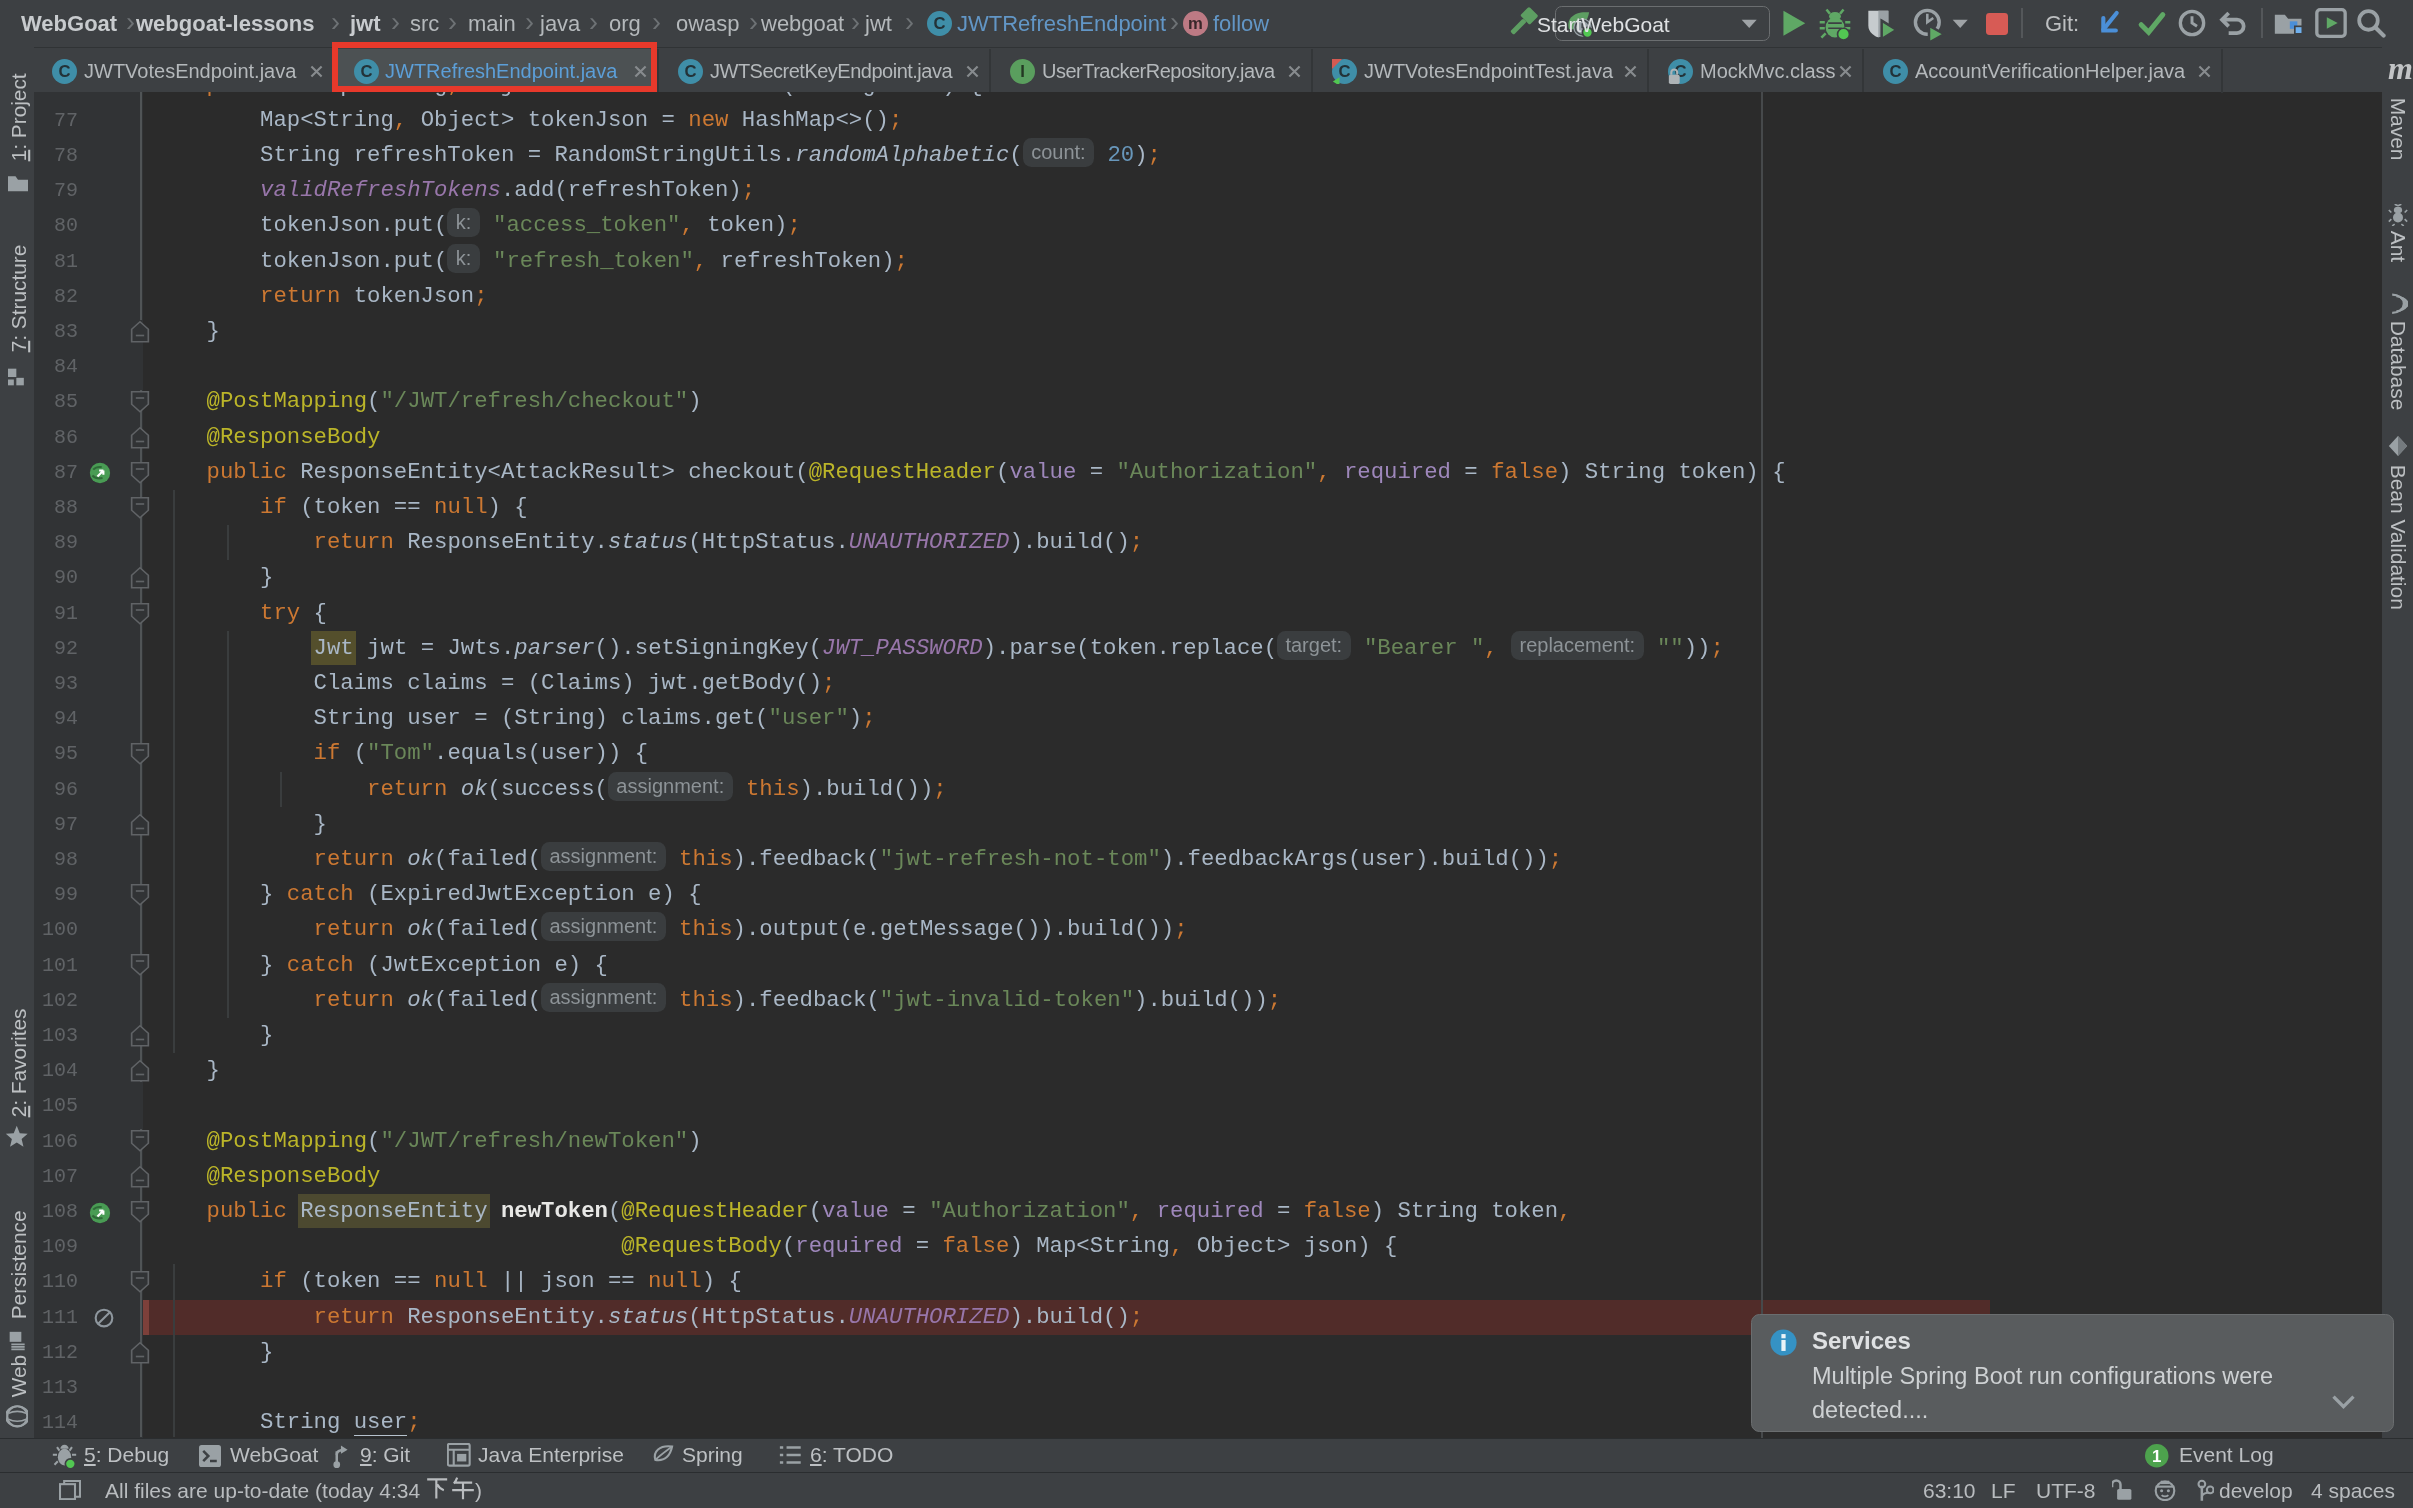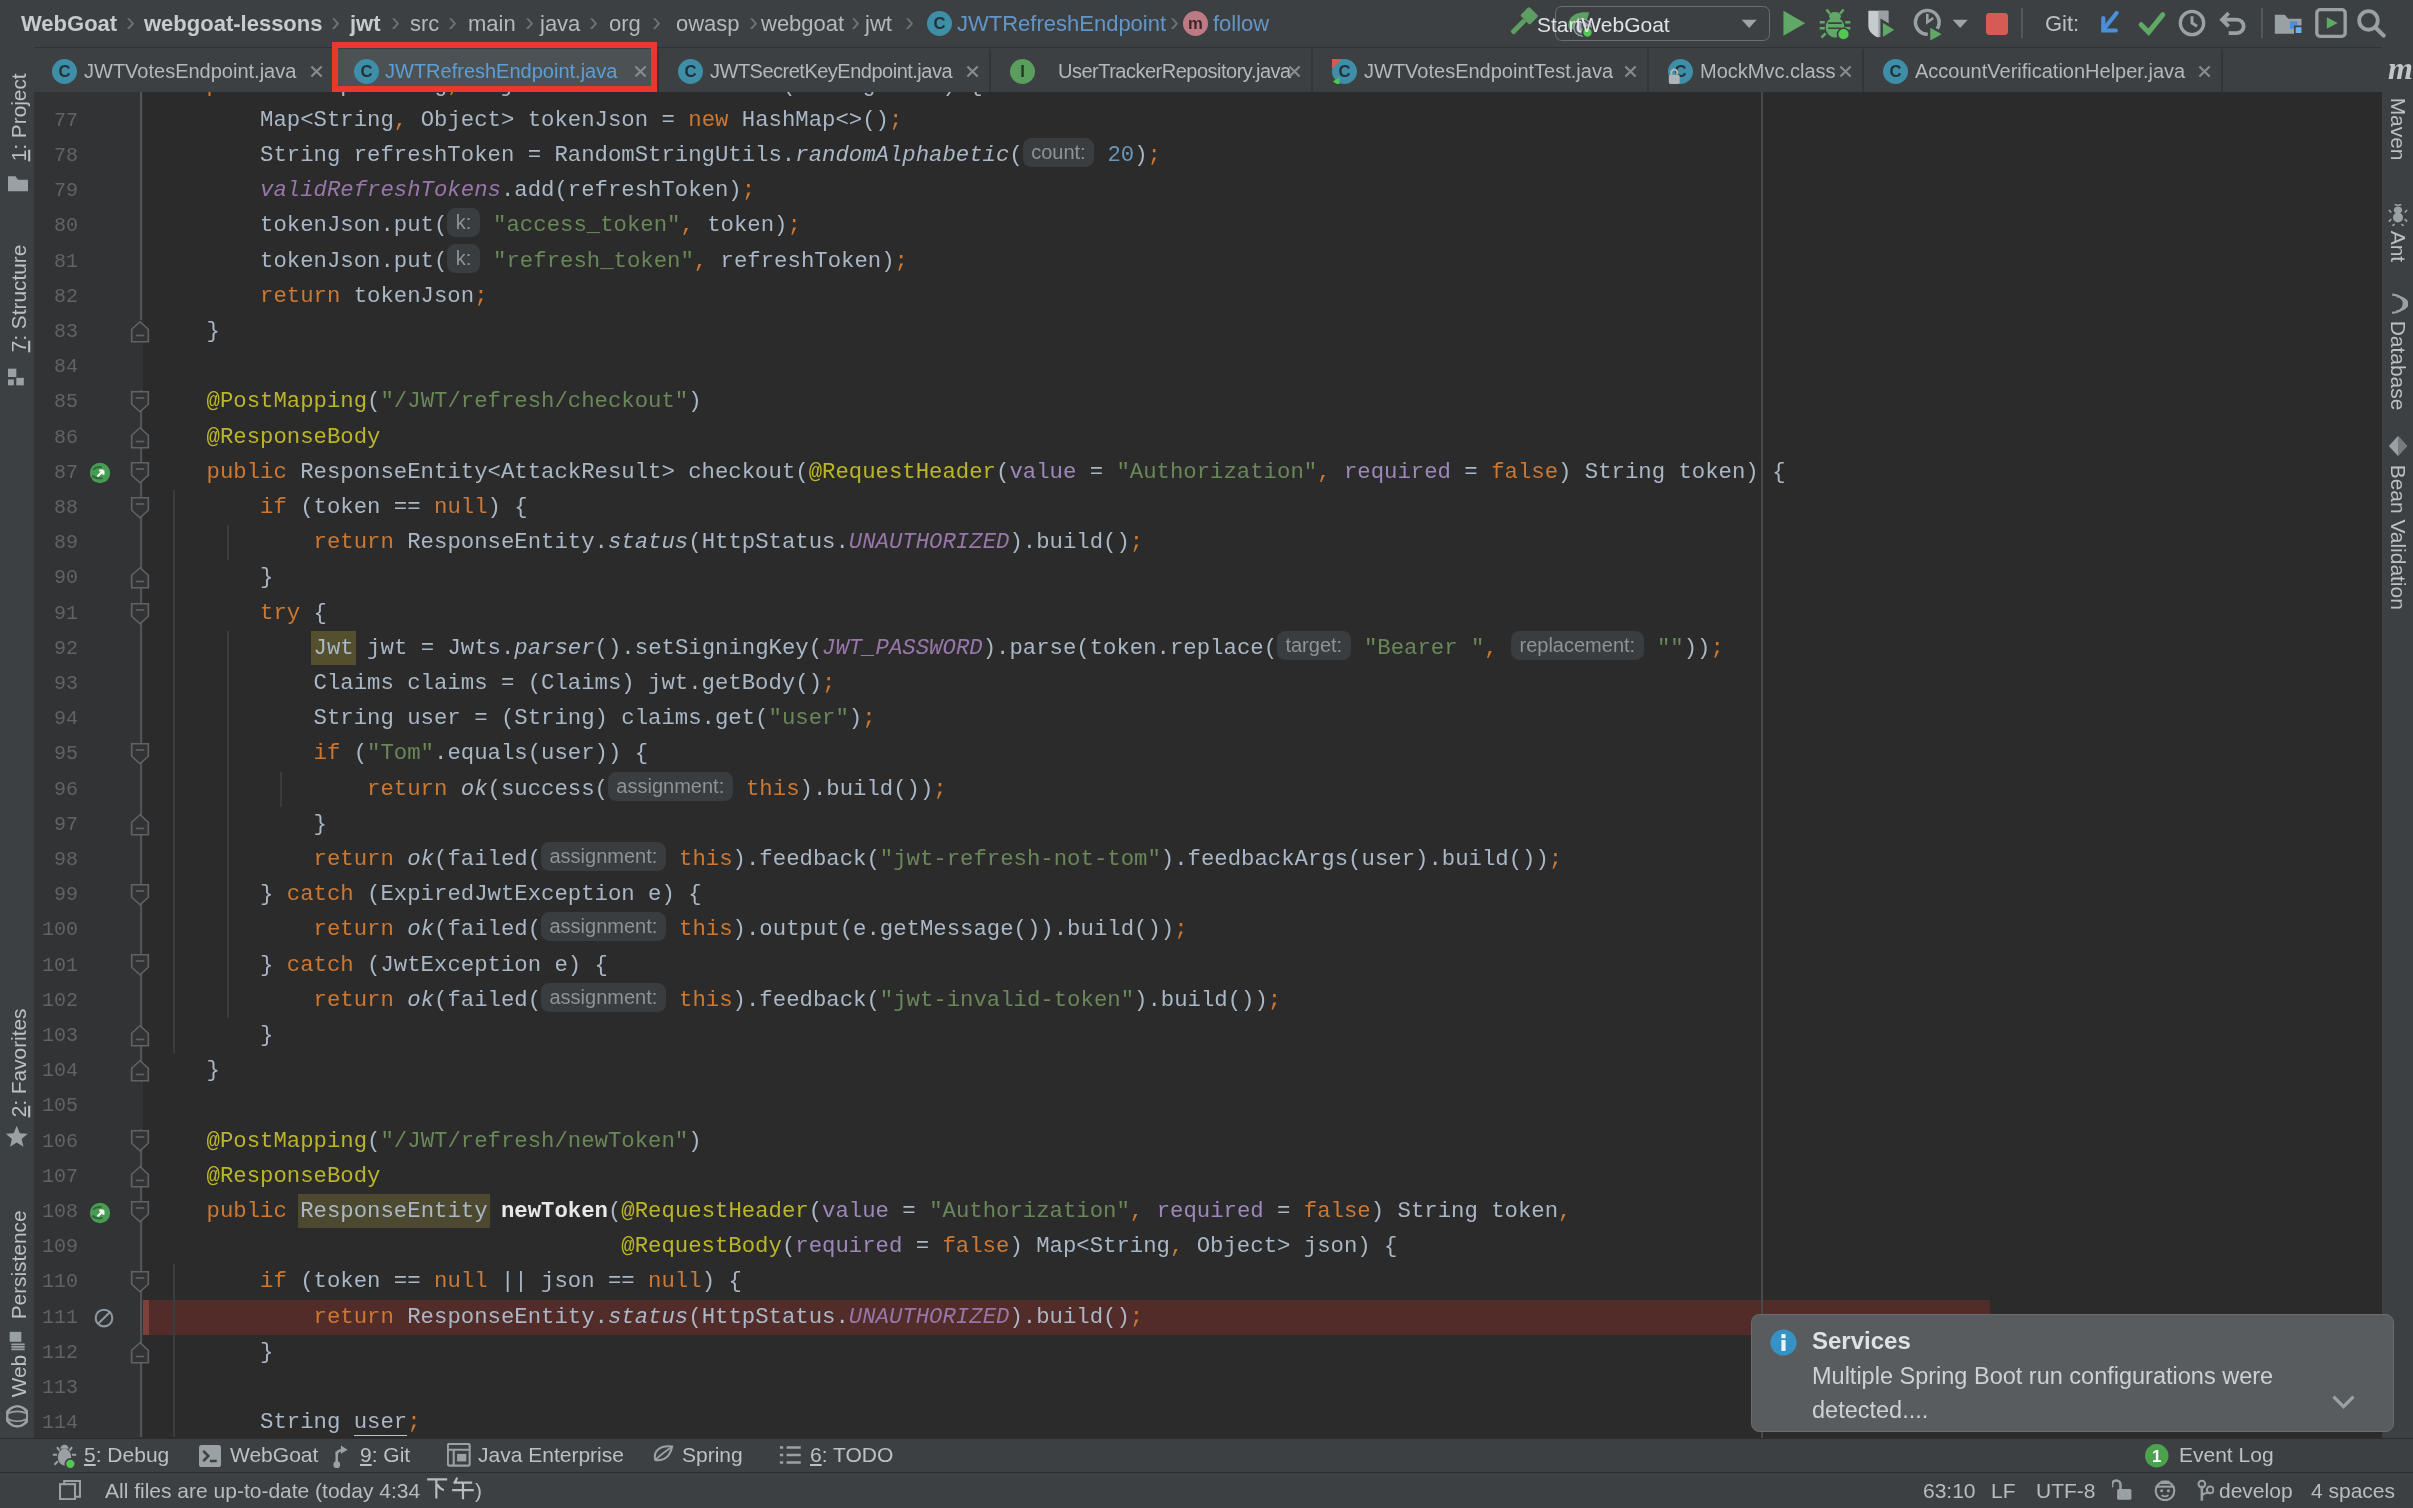--- a/index.html
+++ b/index.html
@@ -37,21 +37,21 @@
 #statusbar{position:absolute;left:0;top:1472px;width:2413px;height:37px;background:#3d4043;border-top:1.7px solid #2a2d2f}
 .sb{position:absolute;top:1473px;height:35px;line-height:35px;font-size:21px;color:#b9bcbf;white-space:nowrap}
 .u{text-decoration:underline}
 #notif{position:absolute;left:1751px;top:1314px;width:643px;height:118px;background:#595c5e;border:0.8px solid #6a6d6f;border-radius:8.4px;z-index:40}
 #redbox{position:absolute;left:332px;top:42px;width:325px;height:50px;border:6.7px solid #e8392b;z-index:50}
 .icon{position:absolute}
 </style></head><body>
 <div id="titlebar"></div>
 <div class="bc b" style="left:21px">WebGoat</div>
 <div class="bcsep" style="left:126px">›</div>
-<div class="bc b" style="left:144px">webgoat-lessons</div>
+<div class="bc b" style="left:136px">webgoat-lessons</div>
 <div class="bcsep" style="left:331px">›</div>
 <div class="bc b" style="left:350px">jwt</div>
 <div class="bcsep" style="left:391px">›</div>
 <div class="bc " style="left:410px">src</div>
 <div class="bcsep" style="left:448px">›</div>
 <div class="bc " style="left:468px">main</div>
 <div class="bcsep" style="left:525px">›</div>
 <div class="bc " style="left:540px">java</div>
 <div class="bcsep" style="left:589px">›</div>
 <div class="bc " style="left:609px">org</div>
@@ -179,21 +179,21 @@
     <text x="15" y="22" font-size="20" font-weight="bold" fill="#233238" text-anchor="middle" font-family="Liberation Sans">C</text>
   </svg>
 <div class="bc" style="left:710px;top:49px;height:44px;line-height:44px;font-size:20px;letter-spacing:-0.5px;">JWTSecretKeyEndpoint.java</div>
 <svg class="icon" style="left:964px;top:63px" width="17" height="17" viewBox="0 0 20 20">
     <path d="M4 4 L16 16 M16 4 L4 16" stroke="#878b8e" stroke-width="2.5"></path>
   </svg>
 <svg class="icon" style="left:1010px;top:59px" width="25" height="25" viewBox="0 0 30 30">
     <circle cx="15" cy="15" r="15" fill="#5a9e5e"></circle>
     <text x="15" y="22" font-size="20" font-weight="bold" fill="#233823" text-anchor="middle" font-family="Liberation Sans">I</text>
   </svg>
-<div class="bc" style="left:1042px;top:49px;height:44px;line-height:44px;font-size:20px;letter-spacing:-0.5px;margin-left:16px;">UserTrackerRepository.java</div>
+<div class="bc" style="left:1042px;top:49px;height:44px;line-height:44px;font-size:20px;letter-spacing:-0.5px;">UserTrackerRepository.java</div>
 <svg class="icon" style="left:1286px;top:63px" width="17" height="17" viewBox="0 0 20 20">
     <path d="M4 4 L16 16 M16 4 L4 16" stroke="#878b8e" stroke-width="2.5"></path>
   </svg>
 <svg class="icon" style="left:1332px;top:59px" width="25" height="25" viewBox="0 0 30 30">
     <circle cx="15" cy="15" r="15" fill="#3f8ea8"></circle>
     <text x="15" y="22" font-size="20" font-weight="bold" fill="#233238" text-anchor="middle" font-family="Liberation Sans">C</text>
     <path d="M0 12 V0 H12 Z" fill="#d55a52"></path>
     <path d="M1 27 L9 22 L9 32 Z" fill="#52c752"></path>
   </svg>
 <div class="bc" style="left:1364px;top:49px;height:44px;line-height:44px;font-size:20px;">JWTVotesEndpointTest.java</div>

